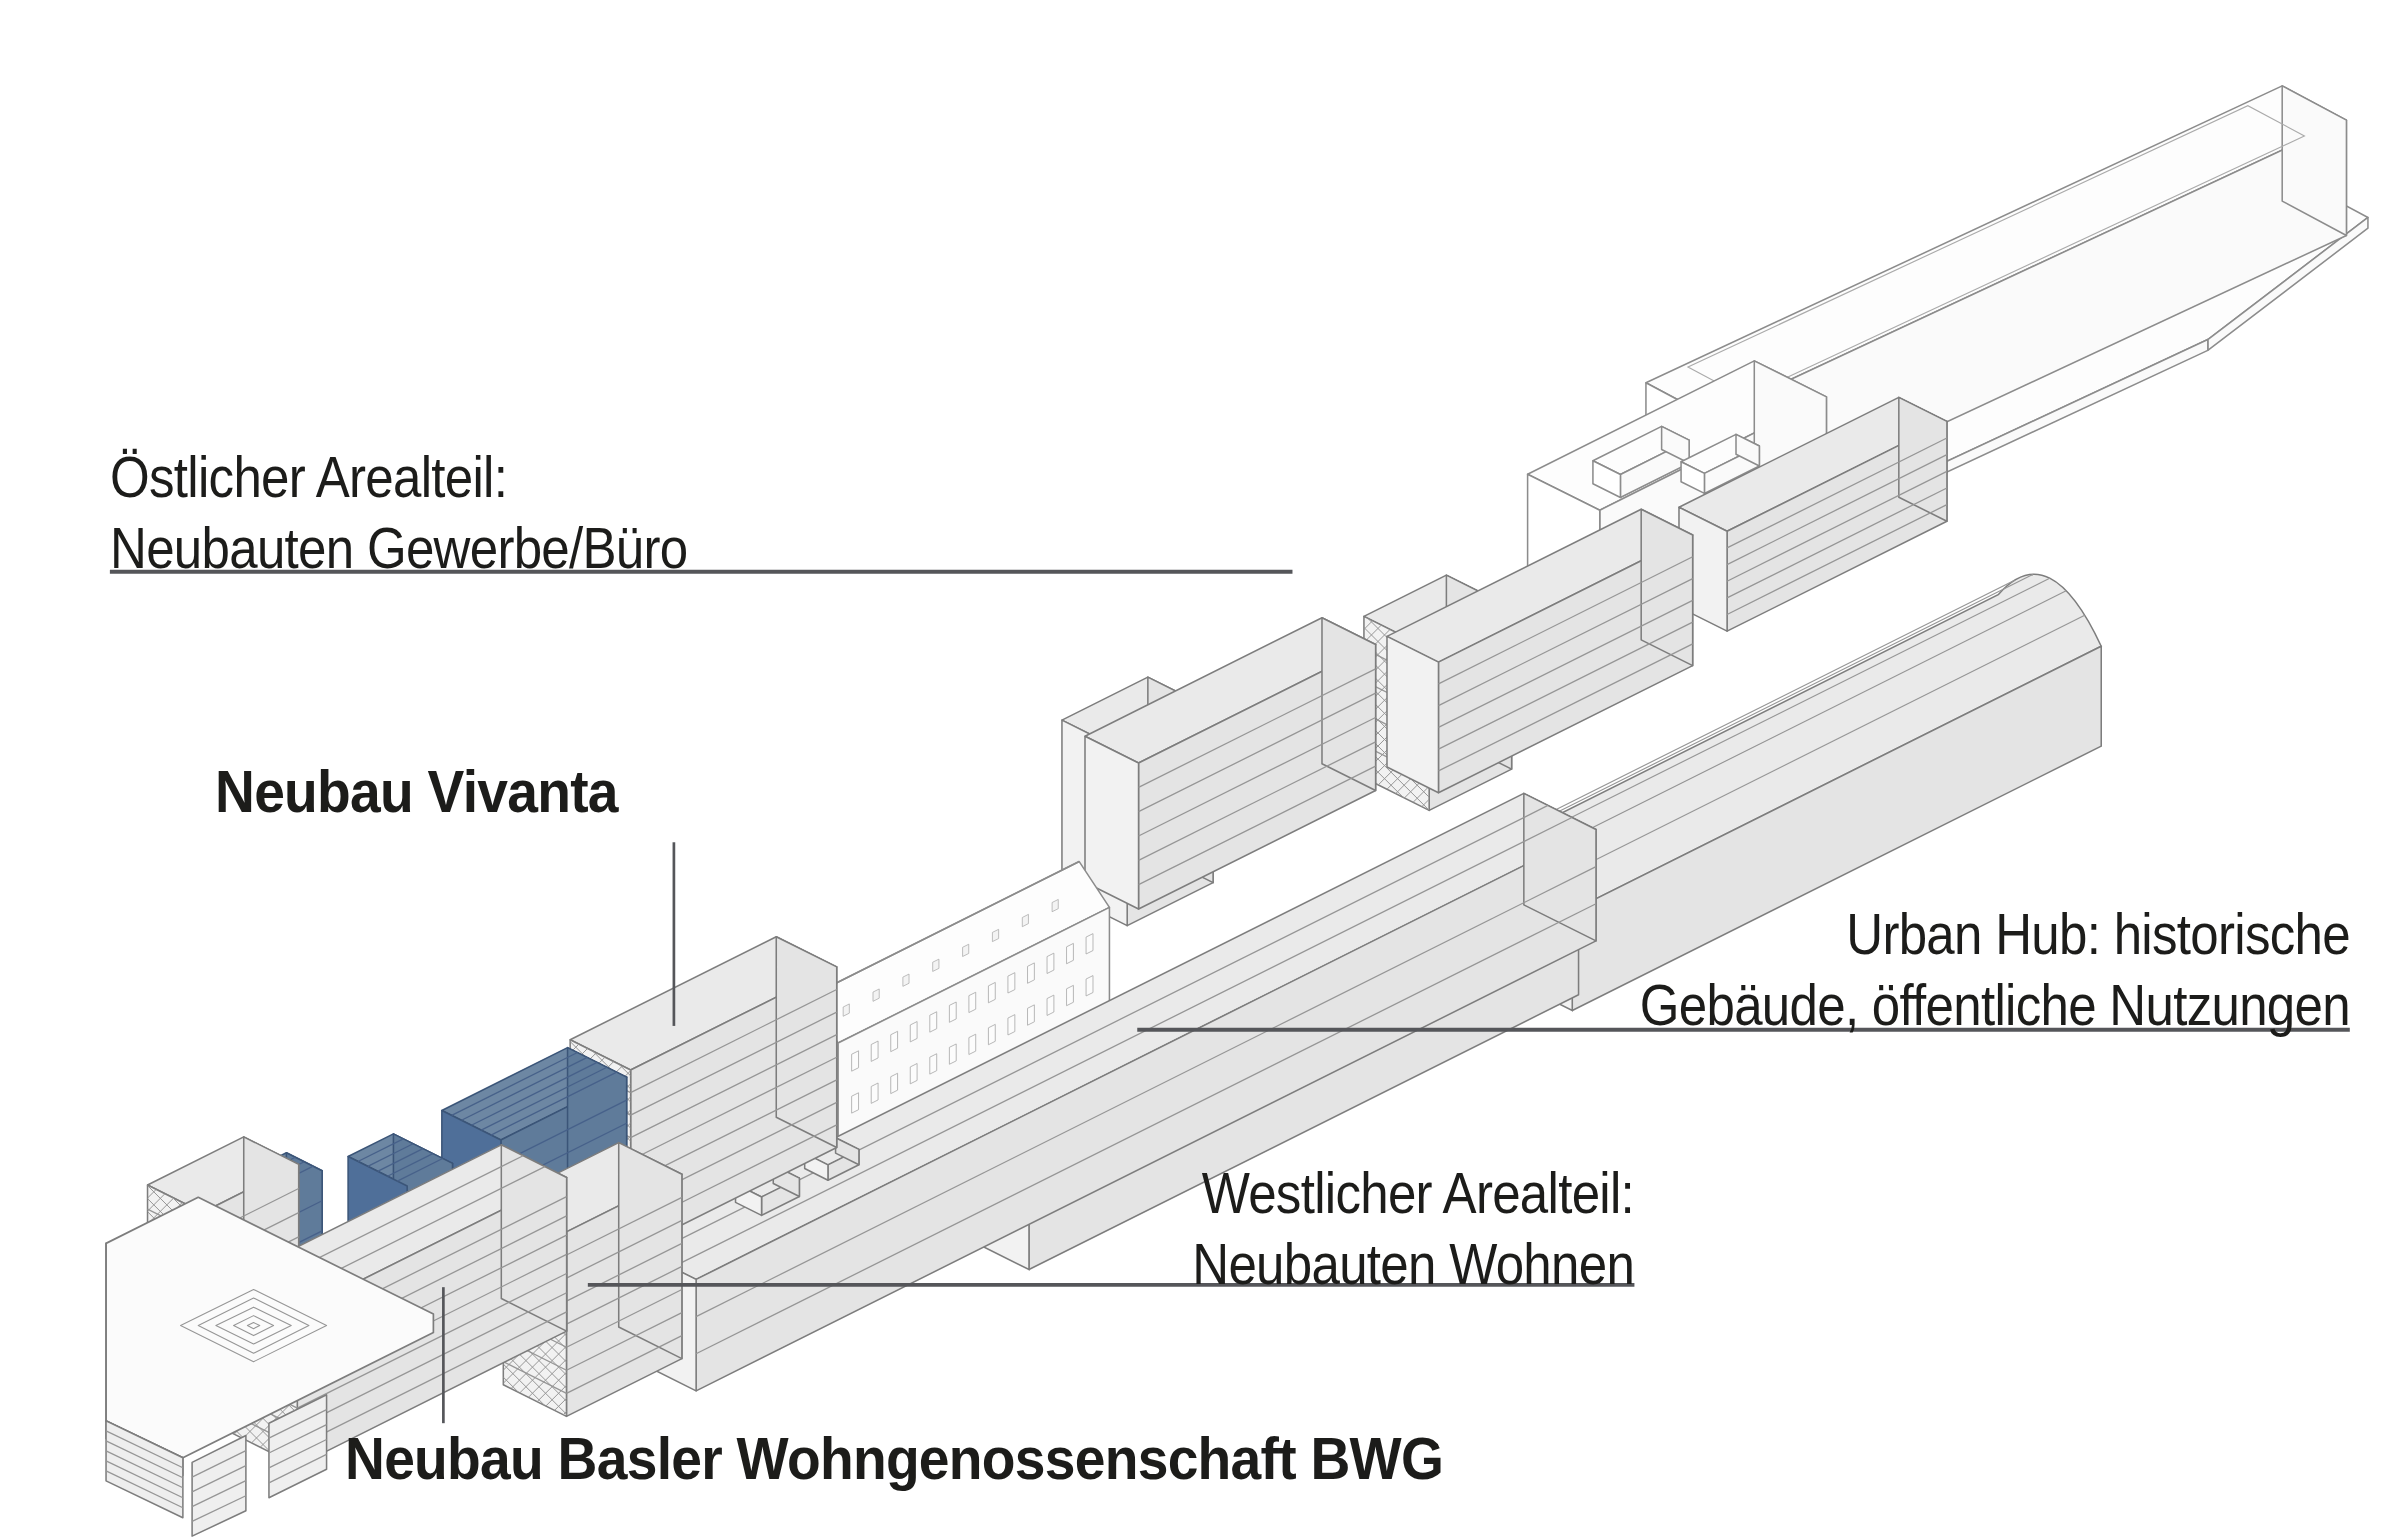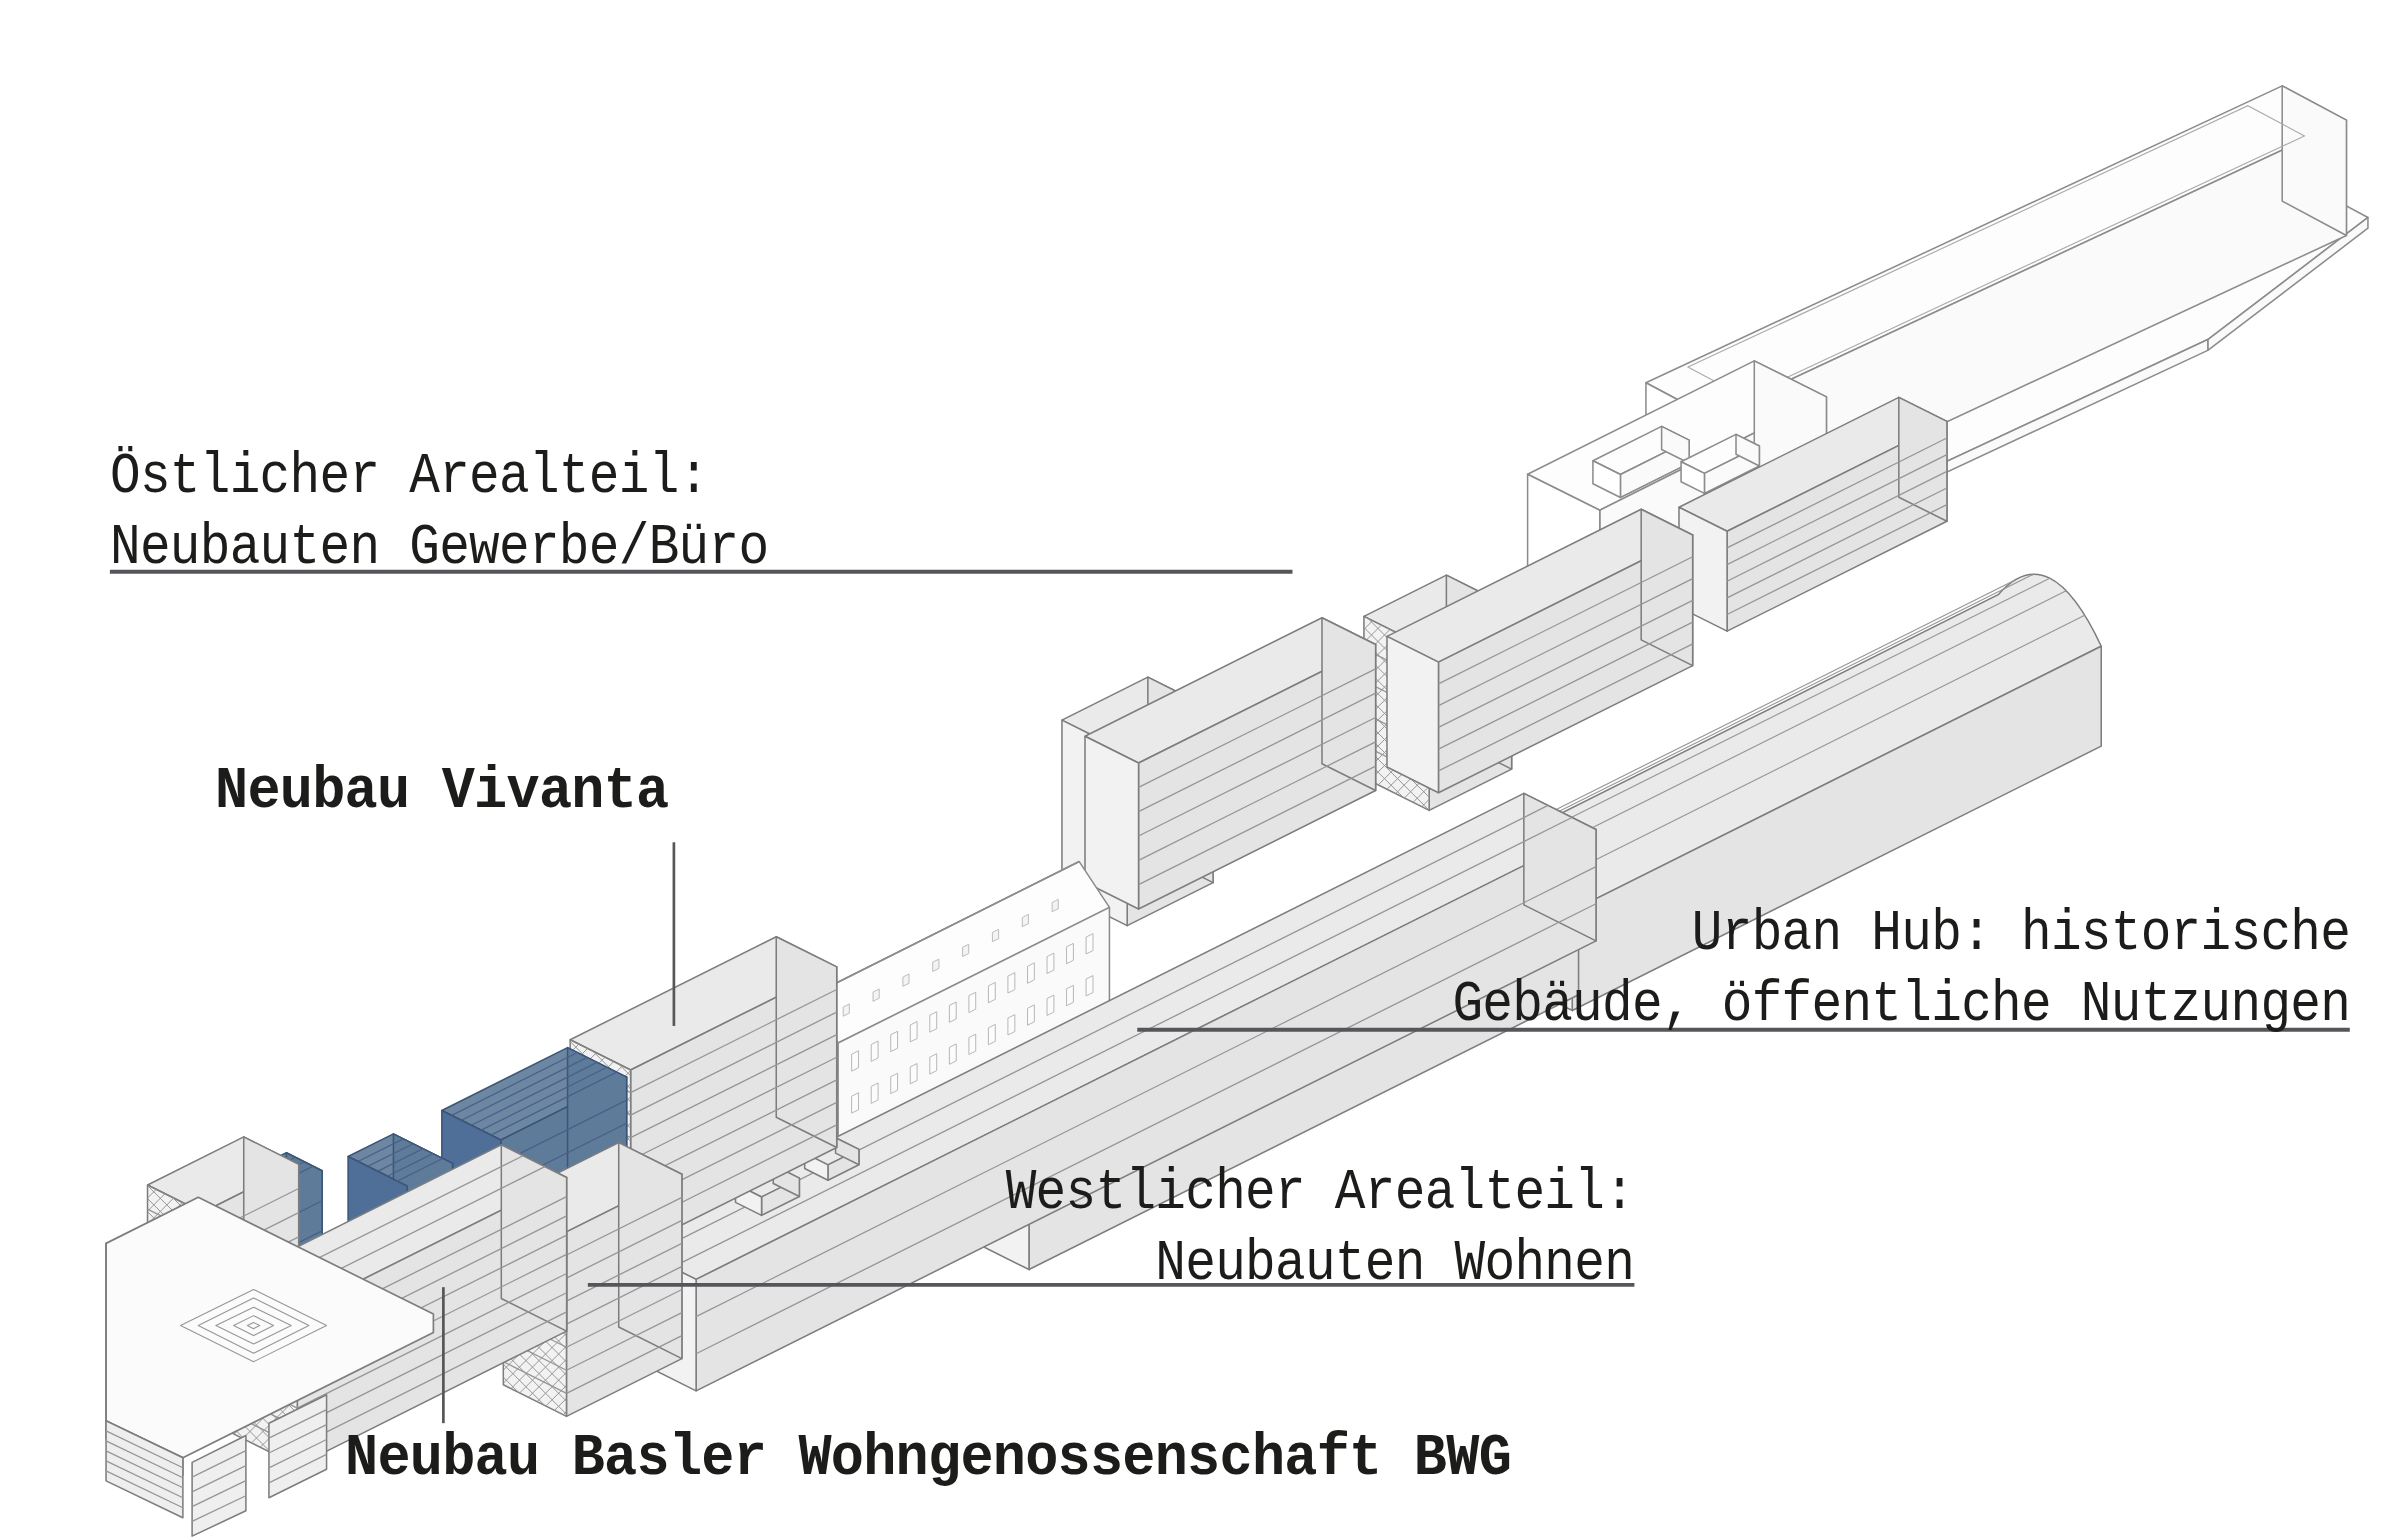--- a/index.html
+++ b/index.html
@@ -1,17 +1,17 @@
 <!DOCTYPE html>
 <html style="font-size:12.3px"><head>
 <meta charset="utf-8">
 <style>
   html,body{margin:0;padding:0;background:#ffffff;}
   #stage{position:relative;width:2389px;height:1537px;background:#ffffff;overflow:hidden;
-         font-family:Liberation Mono, monospace;}
+         font-family:Liberation Sans, sans-serif;}
   #scene{position:absolute;left:0;top:0;width:2389px;height:1537px;}
   .lbl{position:absolute;color:#1c1c1a;font-size:58px;line-height:71px;letter-spacing:-0.8px;
        white-space:nowrap;transform:scaleX(0.88);}
   .lbl.left{transform-origin:left top;text-align:left;}
   .lbl.right{transform-origin:right top;text-align:right;}
   .lbl.bold{font-weight:bold;font-size:60px;transform:scaleX(0.92);}
   #lbl-east{left:110px;top:441px;}
   #lbl-vivanta{left:215px;top:756px;}
   #lbl-urban{right:39px;top:898px;}
   #lbl-west{right:755px;top:1157px;}

